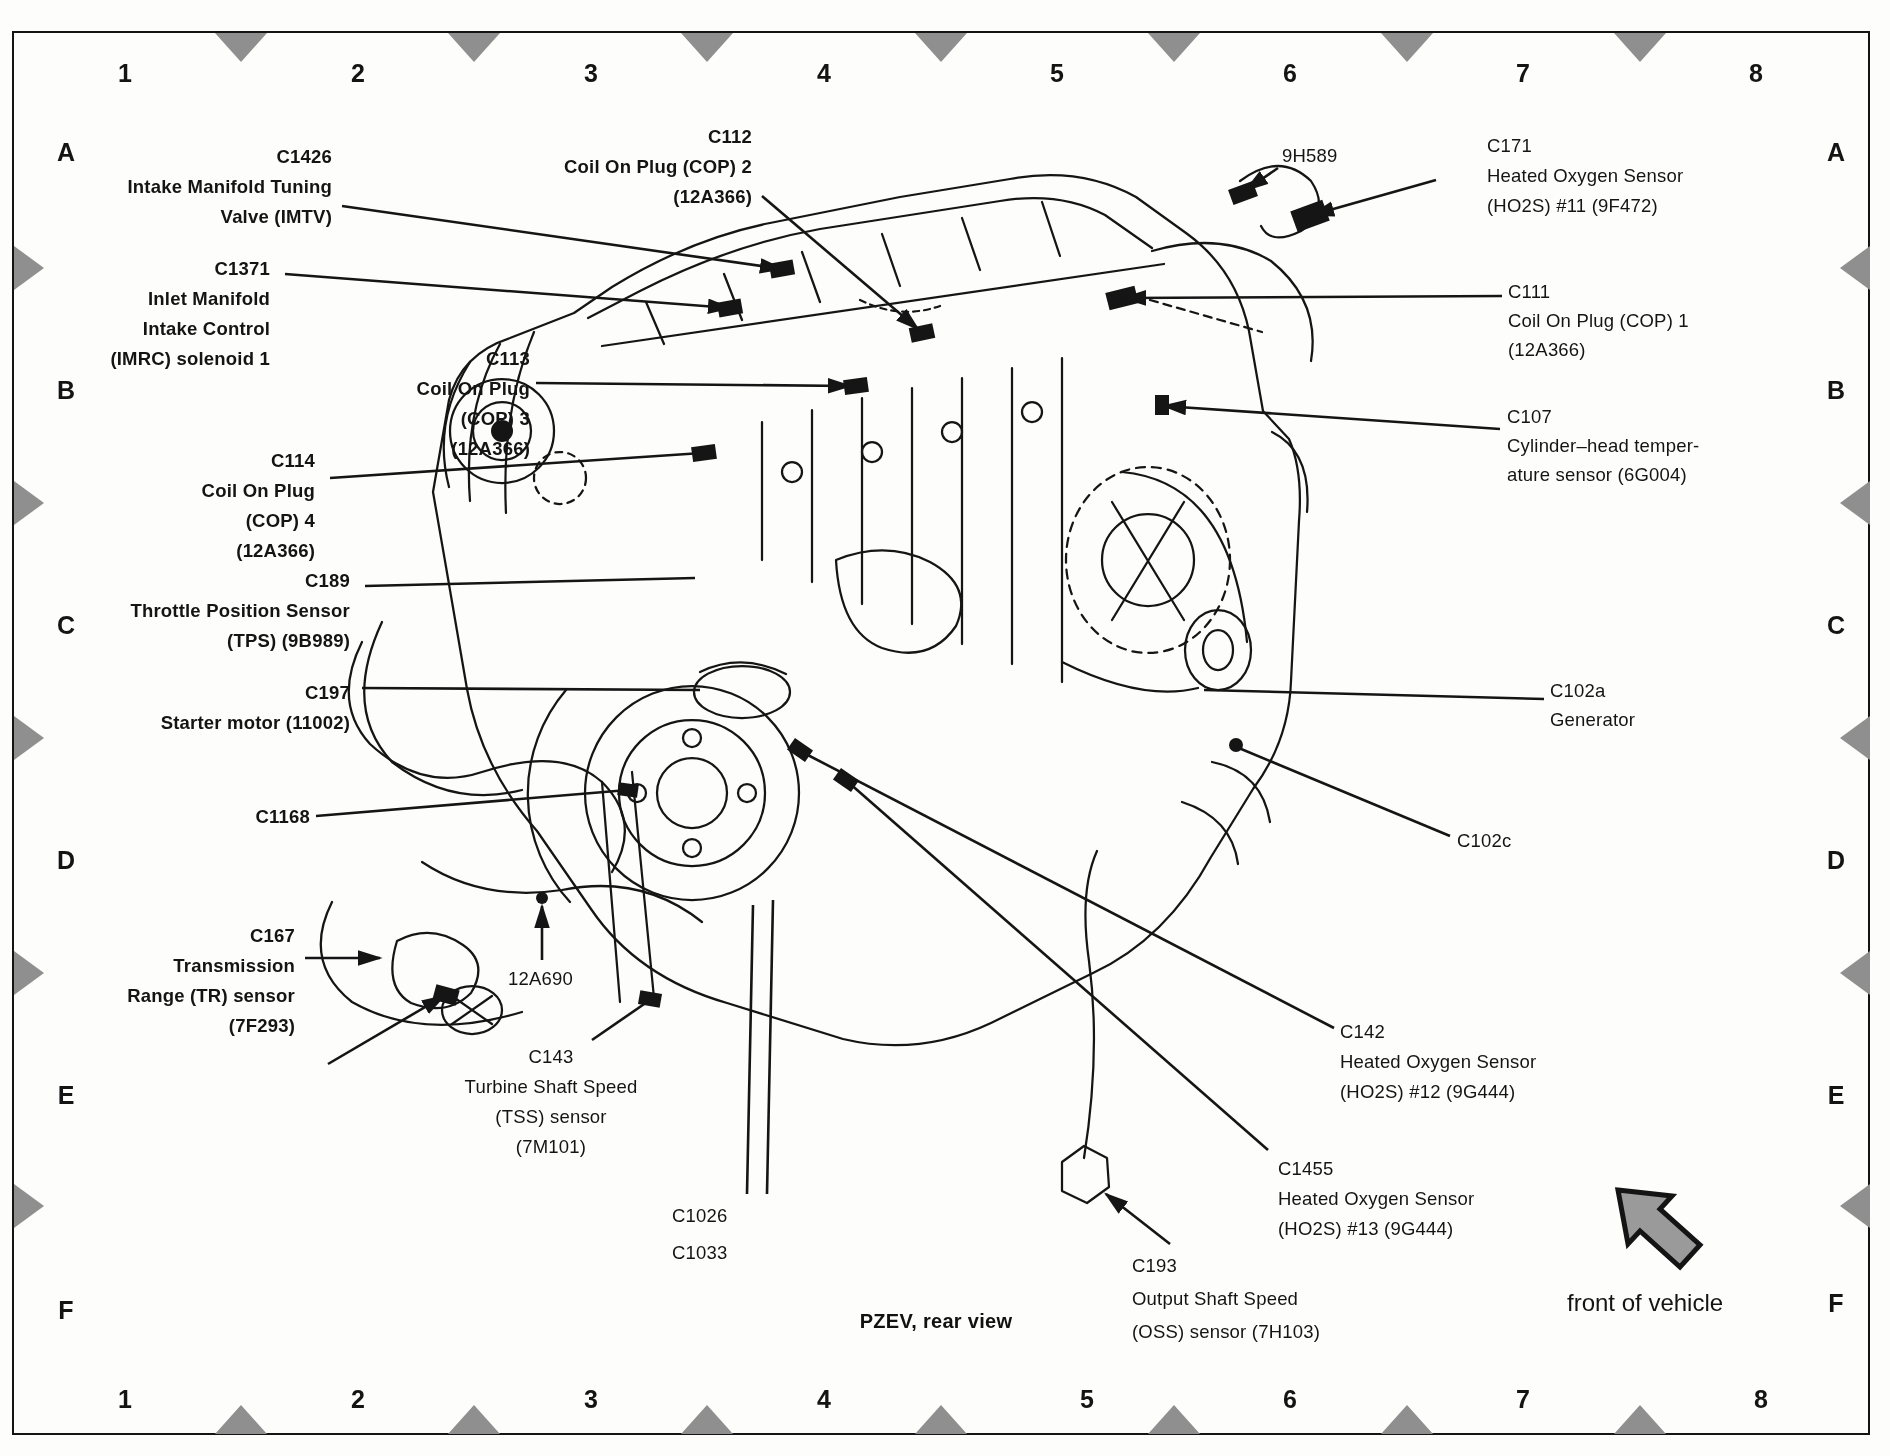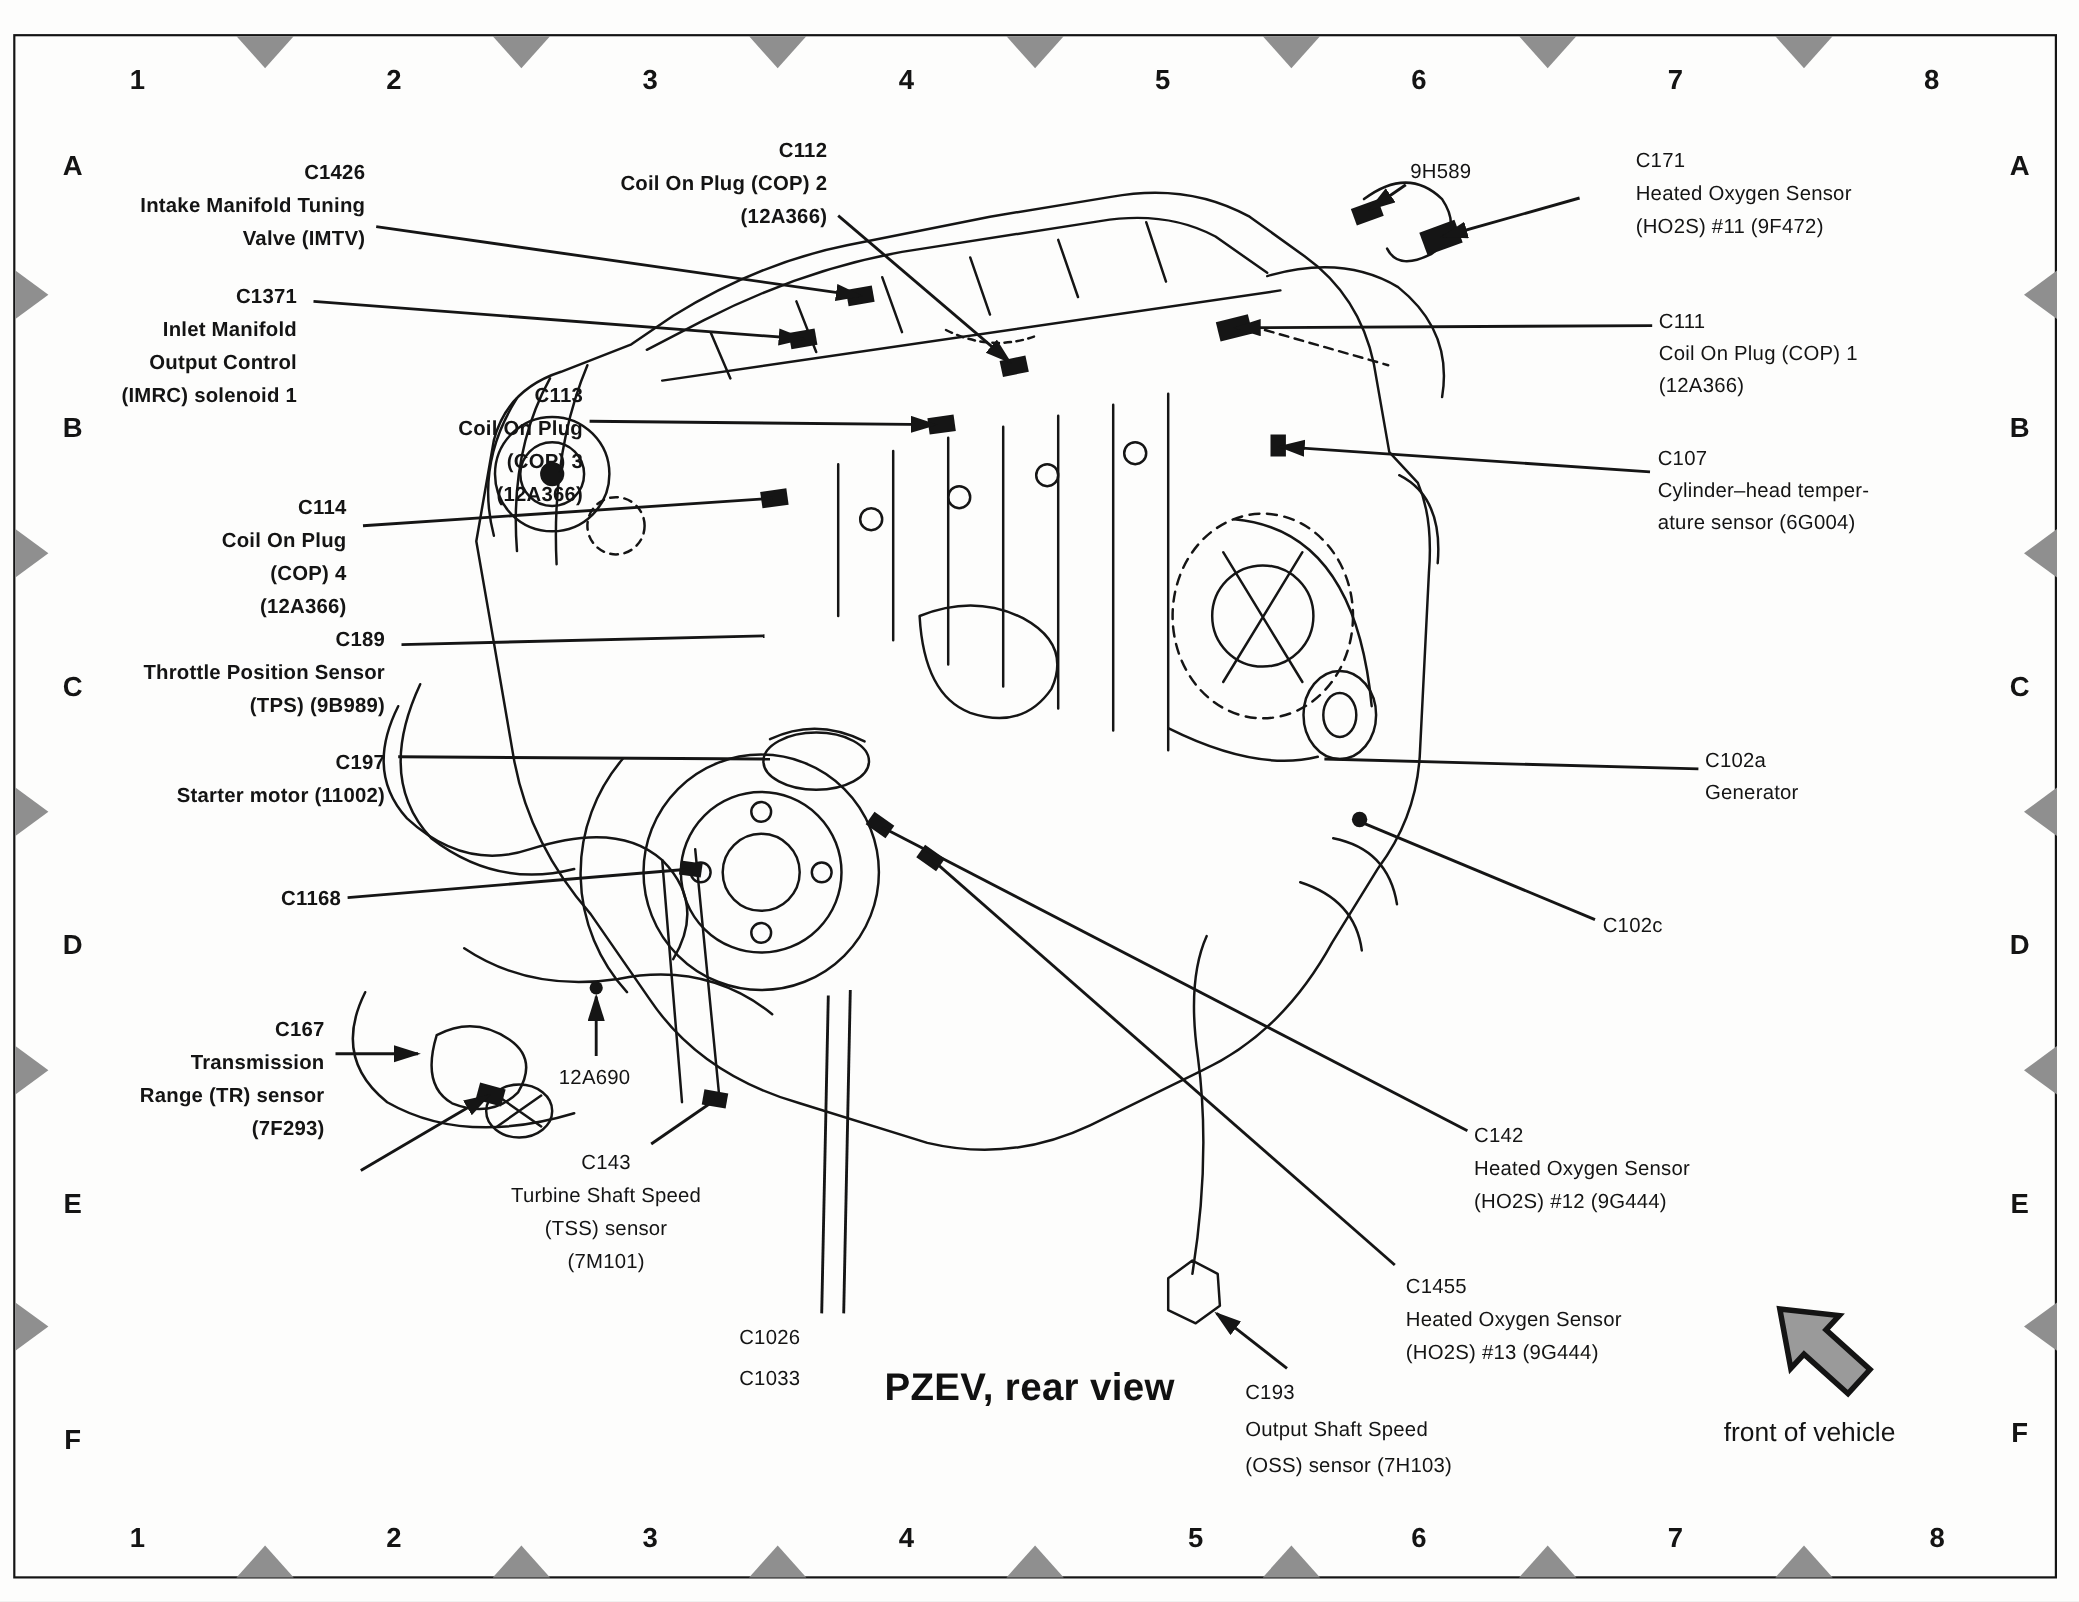--- a/index.html
+++ b/index.html
@@ -10,22 +10,22 @@
   }
   #frame{
     position:absolute;left:12px;top:31px;width:1858px;height:1404px;
     border:2px solid #141414;box-sizing:border-box;
   }
   .co{position:absolute;white-space:nowrap;font-size:18.5px;line-height:30px;color:#141414;letter-spacing:.2px;}
   .co.r{text-align:right;font-weight:bold;}
   .co.c{text-align:center;transform:translateX(-50%);}
   .gl{position:absolute;transform:translate(-50%,-50%);font-weight:bold;font-size:25px;color:#141414;}
   #title{
-    position:absolute;transform:translateX(-50%);left:936px;top:1242px;
-    font-weight:bold;font-size:35px;color:#111;letter-spacing:.3px;
+    position:absolute;transform:translateX(-50%);left:936px;top:1310px;
+    font-weight:bold;font-size:20px;color:#111;letter-spacing:.3px;
   }
   #front-label{position:absolute;left:1567px;top:1289px;font-size:24px;color:#141414;}
   svg{position:absolute;left:0;top:0;}
 </style>
 </head>
 <body>
 
 <div id="page">
 
   <div id="frame"></div>
@@ -198,21 +198,21 @@
 
   <div class="co r" style="right:1558px;top:142px">
     <div>C1426</div>
     <div>Intake Manifold Tuning</div>
     <div>Valve (IMTV)</div>
   </div>
 
   <div class="co r" style="right:1620px;top:254px">
     <div>C1371</div>
     <div>Inlet Manifold</div>
-    <div>Output Control</div>
+    <div>Intake Control</div>
     <div>(IMRC) solenoid 1</div>
   </div>
 
   <div class="co r" style="right:1138px;top:122px">
     <div>C112</div>
     <div>Coil On Plug (COP) 2</div>
     <div>(12A366)</div>
   </div>
 
   <div class="co r" style="right:1360px;top:344px">

